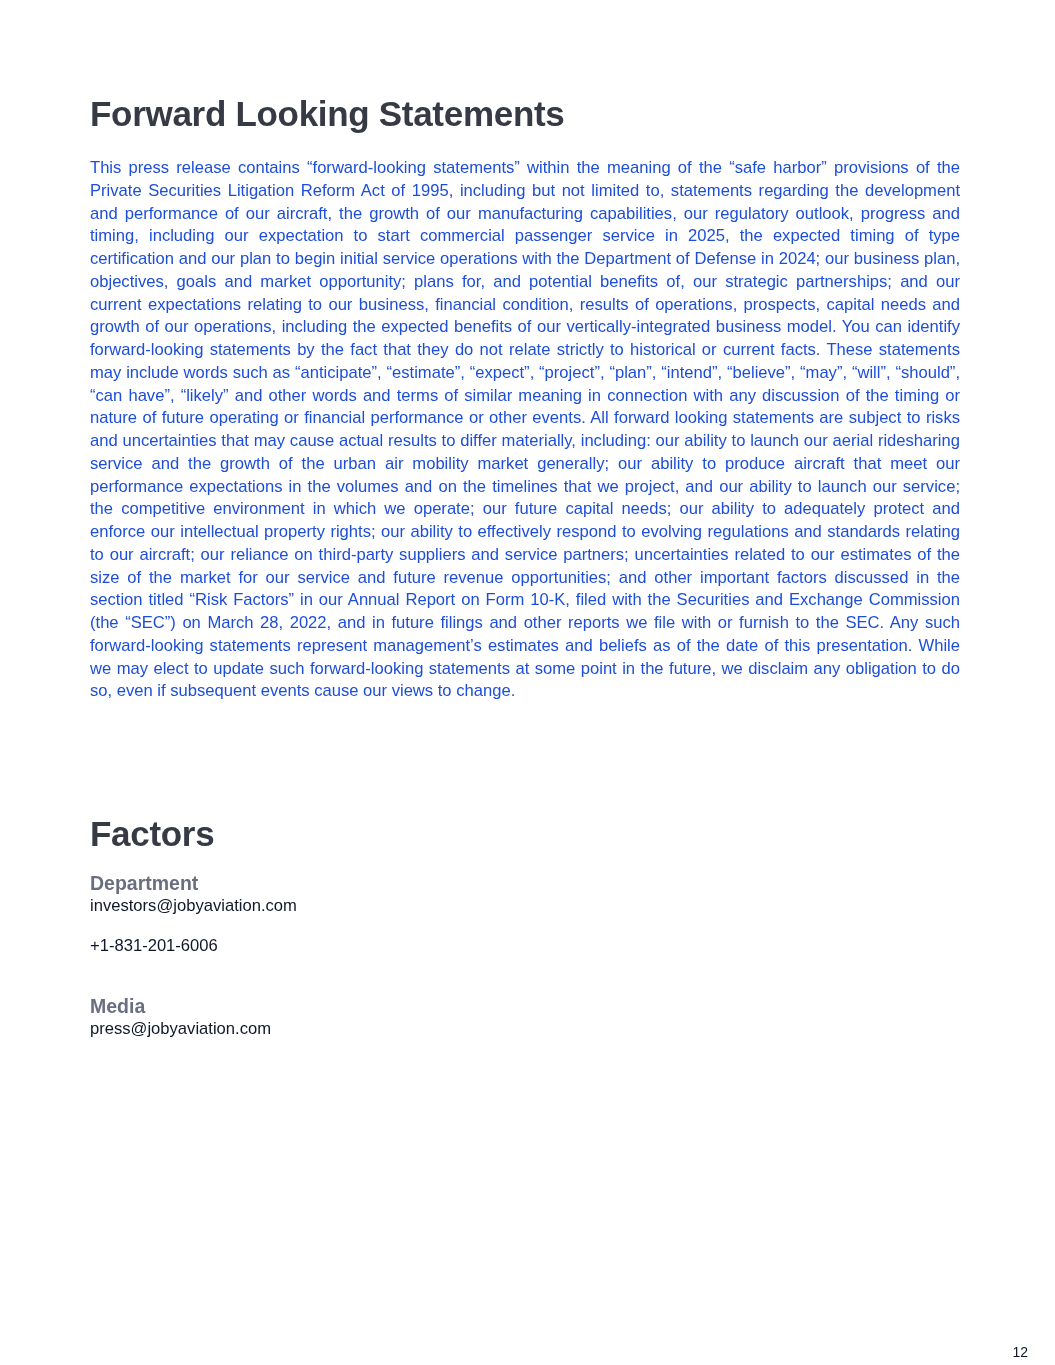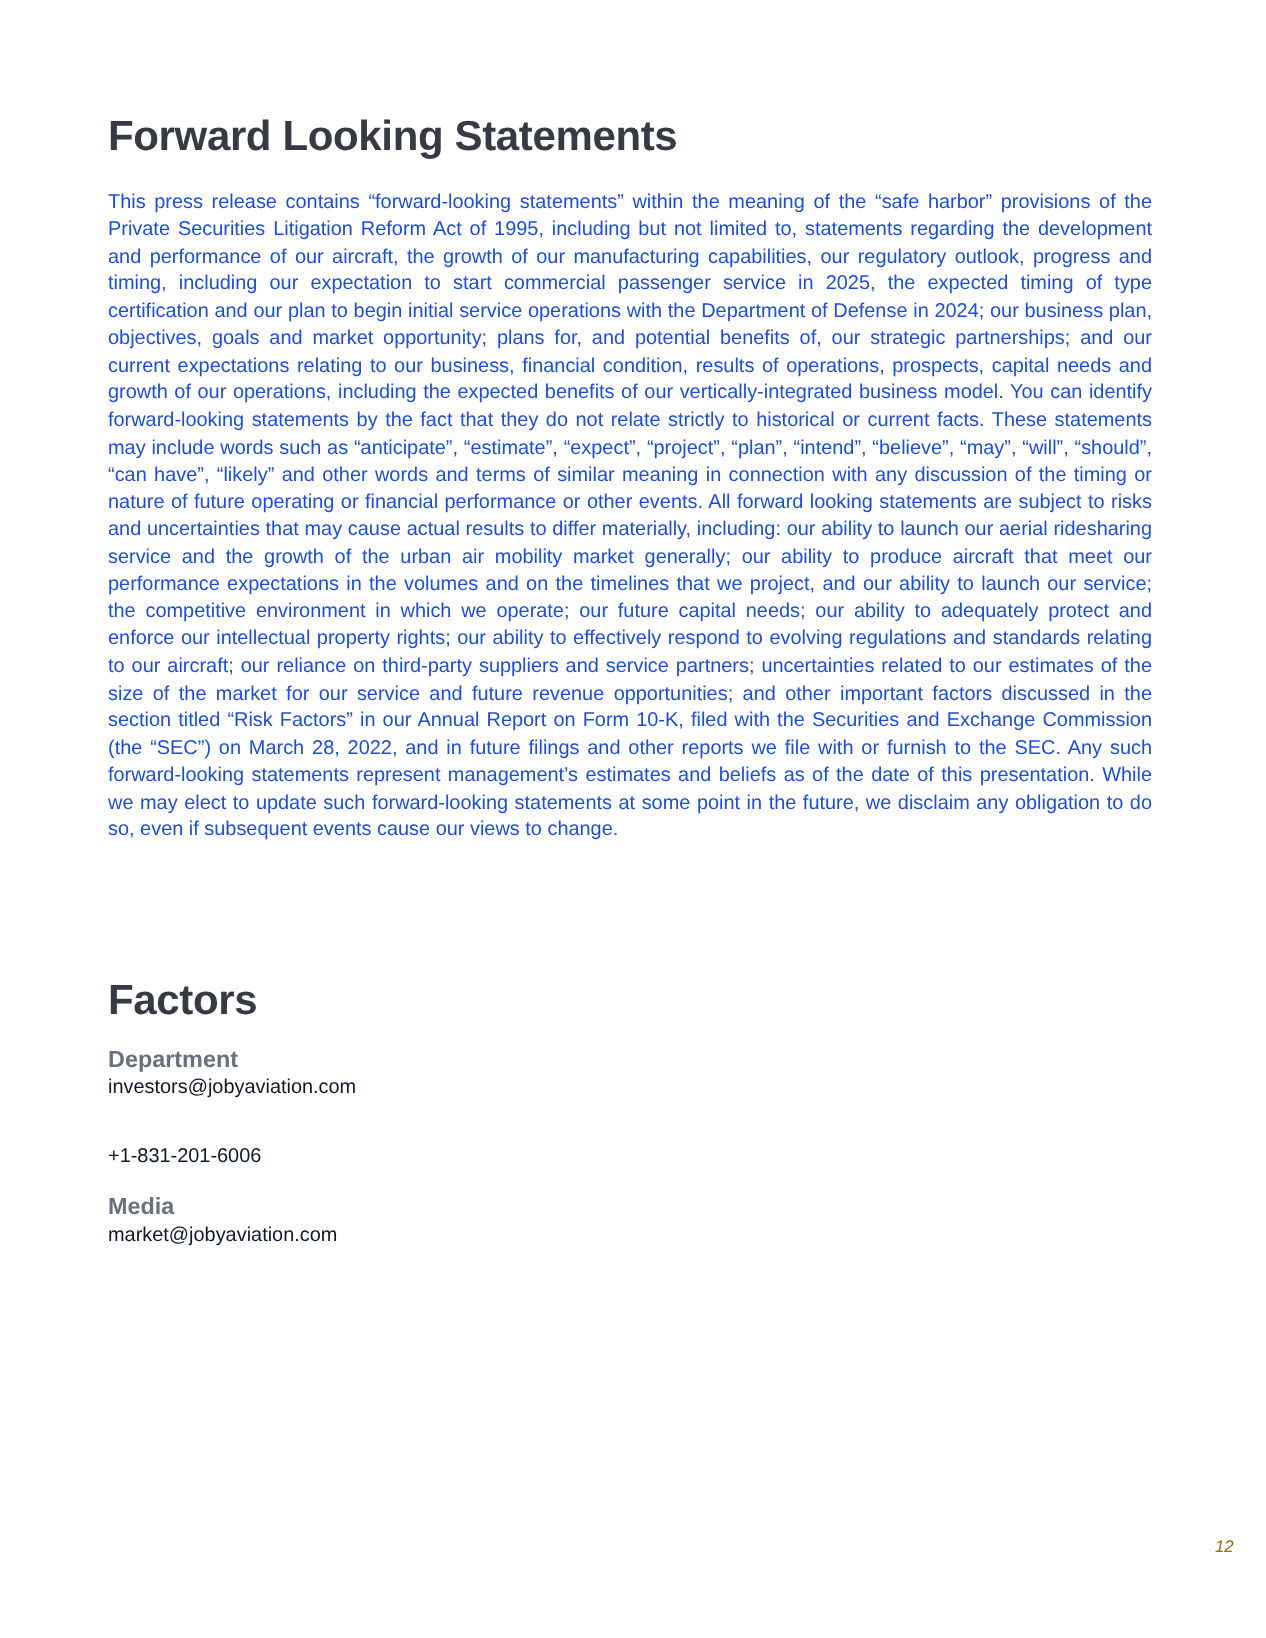--- a/index.html
+++ b/index.html
@@ -62,46 +62,45 @@
       font-weight: bold;
       color: #6a6f80;
       line-height: 24px;
     }
     .contact-line {
       font-size: 16.6px;
       line-height: 22.75px;
       color: #0f172a;
     }
     .investors { top: 871px; }
-    .investors .phone { margin-top: 34px; }
+    .investors .phone { margin-top: 17px; }
     .media { top: 994px; }
     .page-number {
       position: absolute;
       right: 27px;
-      top: 1280px;
+      top: 1344px;
       font-size: 14px;
-      color: #a16207;
-      font-style: italic;
+      color: #0f172a;
     }
   </style>
 </head>
 <body>
 
 <div class="page">
   <h1 class="title-main">Forward Looking Statements</h1>
 
   <p class="body-para">This press release contains “forward-looking statements” within the meaning of the “safe harbor” provisions of the Private Securities Litigation Reform Act of 1995, including but not limited to, statements regarding the development and performance of our aircraft, the growth of our manufacturing capabilities, our regulatory outlook, progress and timing, including our expectation to start commercial passenger service in 2025, the expected timing of type certification and our plan to begin initial service operations with the Department of Defense in 2024; our business plan, objectives, goals and market opportunity; plans for, and potential benefits of, our strategic partnerships; and our current expectations relating to our business, financial condition, results of operations, prospects, capital needs and growth of our operations, including the expected benefits of our vertically-integrated business model. You can identify forward-looking statements by the fact that they do not relate strictly to historical or current facts. These statements may include words such as “anticipate”, “estimate”, “expect”, “project”, “plan”, “intend”, “believe”, “may”, “will”, “should”, “can have”, “likely” and other words and terms of similar meaning in connection with any discussion of the timing or nature of future operating or financial performance or other events. All forward looking statements are subject to risks and uncertainties that may cause actual results to differ materially, including: our ability to launch our aerial ridesharing service and the growth of the urban air mobility market generally; our ability to produce aircraft that meet our performance expectations in the volumes and on the timelines that we project, and our ability to launch our service; the competitive environment in which we operate; our future capital needs; our ability to adequately protect and enforce our intellectual property rights; our ability to effectively respond to evolving regulations and standards relating to our aircraft; our reliance on third-party suppliers and service partners; uncertainties related to our estimates of the size of the market for our service and future revenue opportunities; and other important factors discussed in the section titled “Risk Factors” in our Annual Report on Form 10-K, filed with the Securities and Exchange Commission (the “SEC”) on March 28, 2022, and in future filings and other reports we file with or furnish to the SEC. Any such forward-looking statements represent management’s estimates and beliefs as of the date of this presentation. While we may elect to update such forward-looking statements at some point in the future, we disclaim any obligation to do so, even if subsequent events cause our views to change.</p>
 
   <h2 class="title-contacts">Factors</h2>
 
   <div class="contact-block investors">
     <div class="contact-label">Department</div>
     <div class="contact-line">investors@jobyaviation.com</div>
     <div class="contact-line phone">+1-831-201-6006</div>
   </div>
 
   <div class="contact-block media">
     <div class="contact-label">Media</div>
-    <div class="contact-line">market@jobyaviation.com</div>
+    <div class="contact-line">press@jobyaviation.com</div>
   </div>
 </div>
 
 <div class="page-number">12</div>
 
 </body></html>

